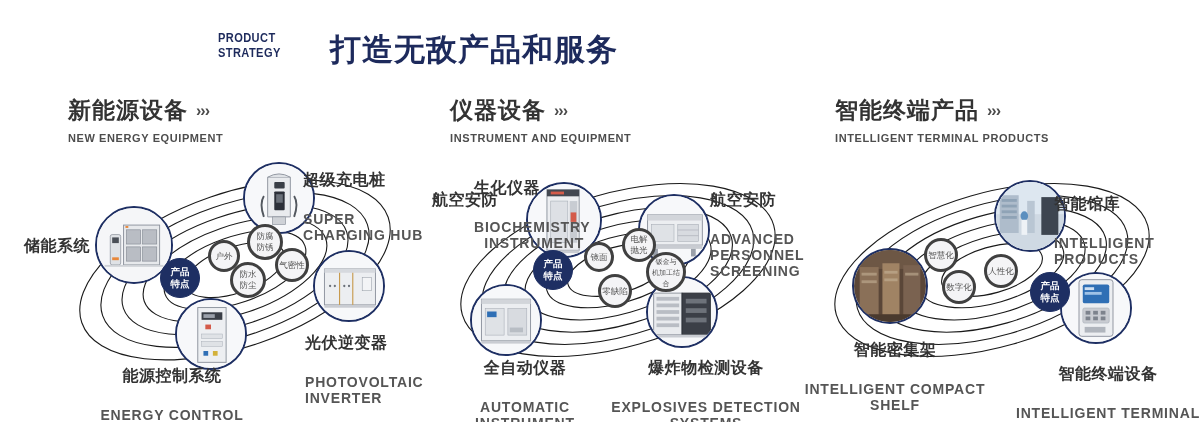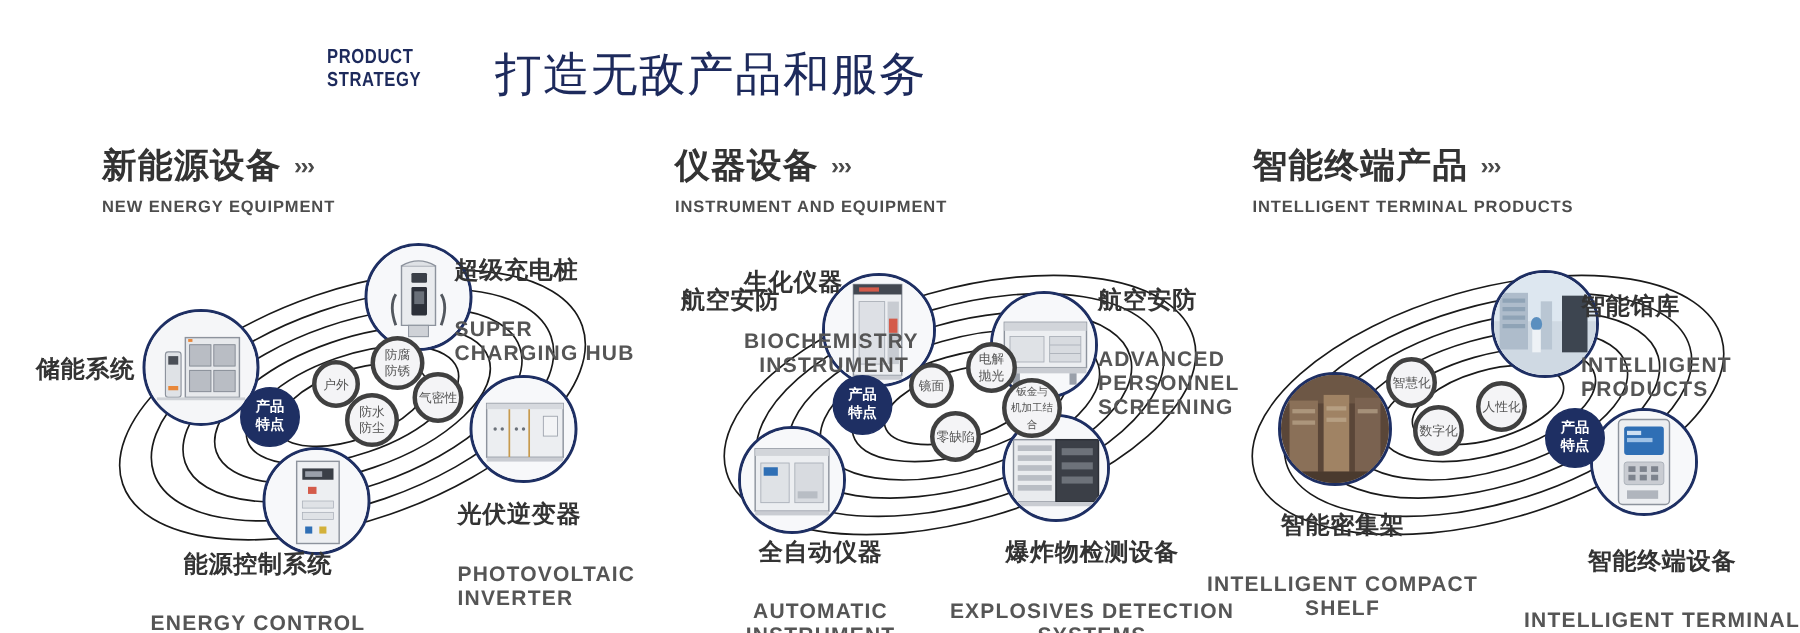--- a/index.html
+++ b/index.html
@@ -22,21 +22,21 @@
   }
   .hdr-en{
     position:absolute;left:218px;top:30px;
     font-size:13.5px;font-weight:bold;line-height:15px;
     color:#1d2a5c;letter-spacing:0.5px;
     transform:scaleX(.82);transform-origin:left top;
     white-space:pre-line;
   }
   .hdr-sub{
     position:absolute;left:330px;top:29px;
-    font-size:31px;font-weight:normal;letter-spacing:1px;
+    font-size:31px;font-weight:bold;letter-spacing:1px;
     color:#1d2a5c;white-space:nowrap;
   }
 
   
   .sec{position:absolute;}
   .sec-cn{font-size:23px;font-weight:bold;color:#333333;letter-spacing:1px;white-space:nowrap;}
   .sec-arrows{display:inline-block;margin-left:8px;font-size:16px;color:#4a4a4a;letter-spacing:-1px;font-weight:bold;vertical-align:2px;}
   .sec-en{margin-top:6px;font-size:11px;font-weight:bold;color:#4d4d4d;letter-spacing:.6px;white-space:nowrap;}
 
   
@@ -191,21 +191,21 @@
     <div class="bub key" style="left:105px;top:108px;width:40px;height:40px;">产品
 特点</div>
     <div class="bub" style="left:153px;top:90px;width:32px;height:32px;">户外</div>
     <div class="bub" style="left:192px;top:74px;width:36px;height:36px;">防腐
 防锈</div>
     <div class="bub" style="left:175px;top:112px;width:36px;height:36px;">防水
 防尘</div>
     <div class="bub" style="left:220px;top:98px;width:34px;height:34px;">气密性</div>
   </div>
 
-  <div class="cluster" style="left:460px;top:150px;width:360px;height:240px;">
+  <div class="cluster" style="left:438px;top:150px;width:360px;height:240px;">
     <svg class="rings" width="360" height="240" viewBox="0 0 360 240">
       <g fill="none" stroke="#1a1a1a" stroke-width="1.1" transform="rotate(-16 180 120)">
         <ellipse cx="180" cy="120" rx="52" ry="23"></ellipse>
         <ellipse cx="180" cy="120" rx="74" ry="33"></ellipse>
         <ellipse cx="180" cy="120" rx="96" ry="44"></ellipse>
         <ellipse cx="180" cy="120" rx="118" ry="55"></ellipse>
         <ellipse cx="180" cy="120" rx="140" ry="66"></ellipse>
         <ellipse cx="180" cy="120" rx="162" ry="77"></ellipse>
       </g>
     </svg>

